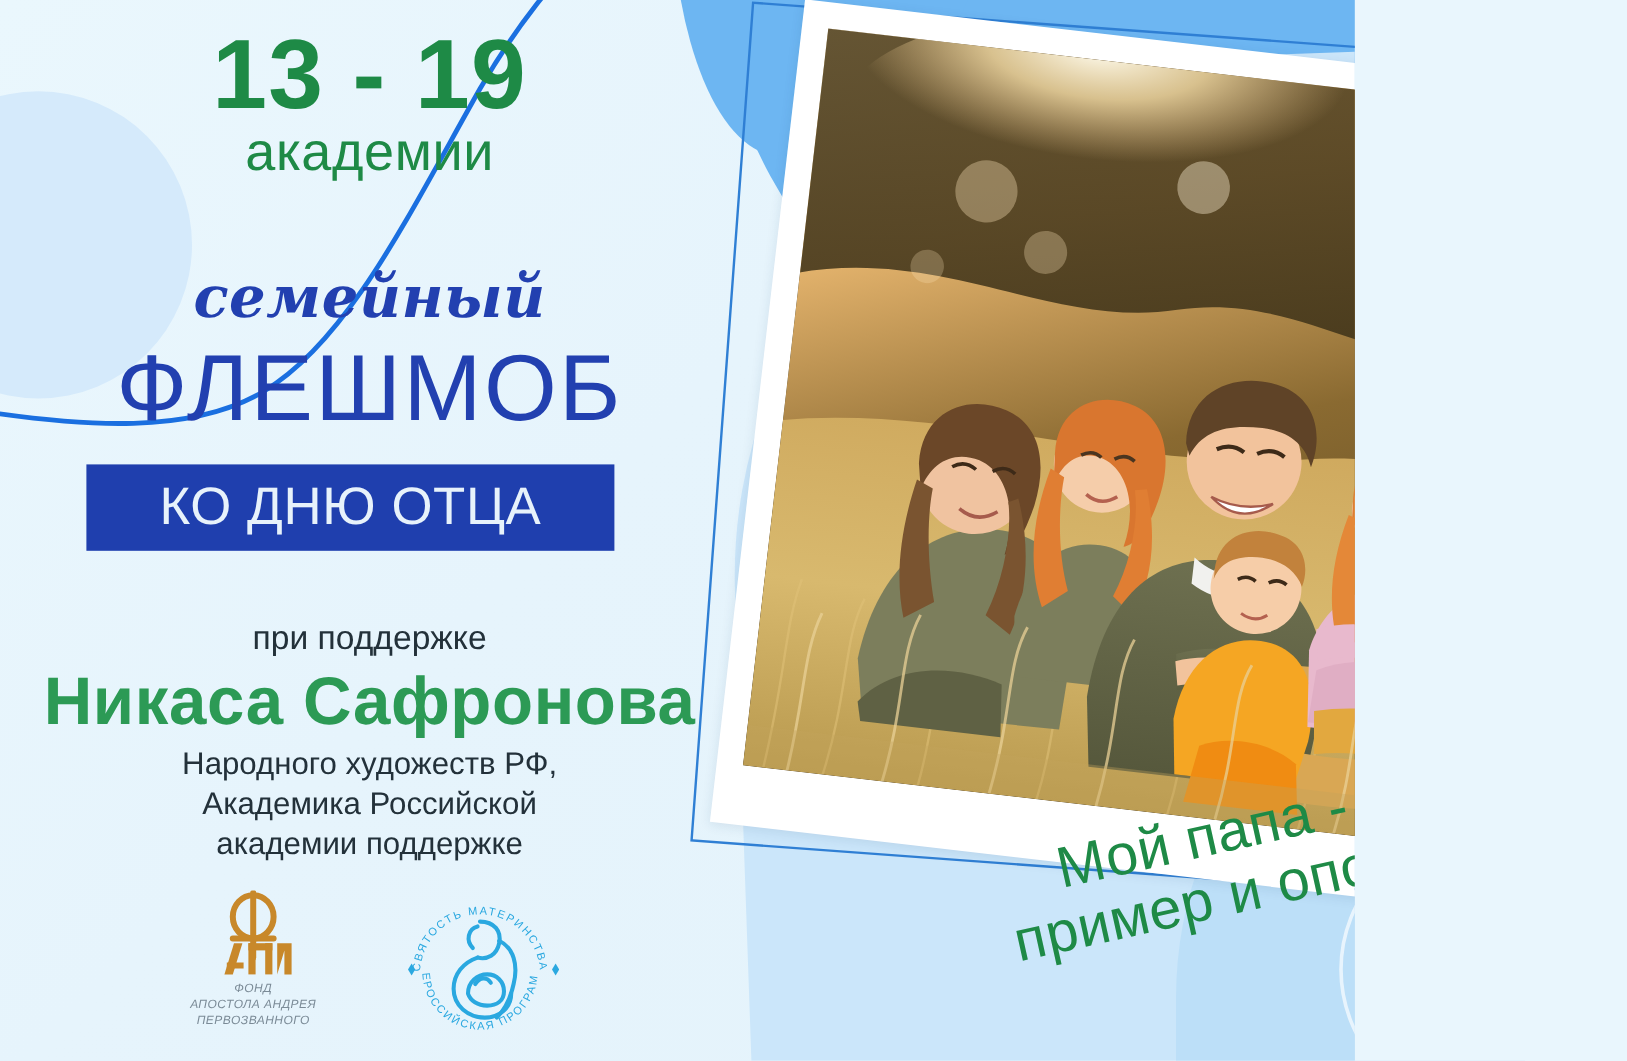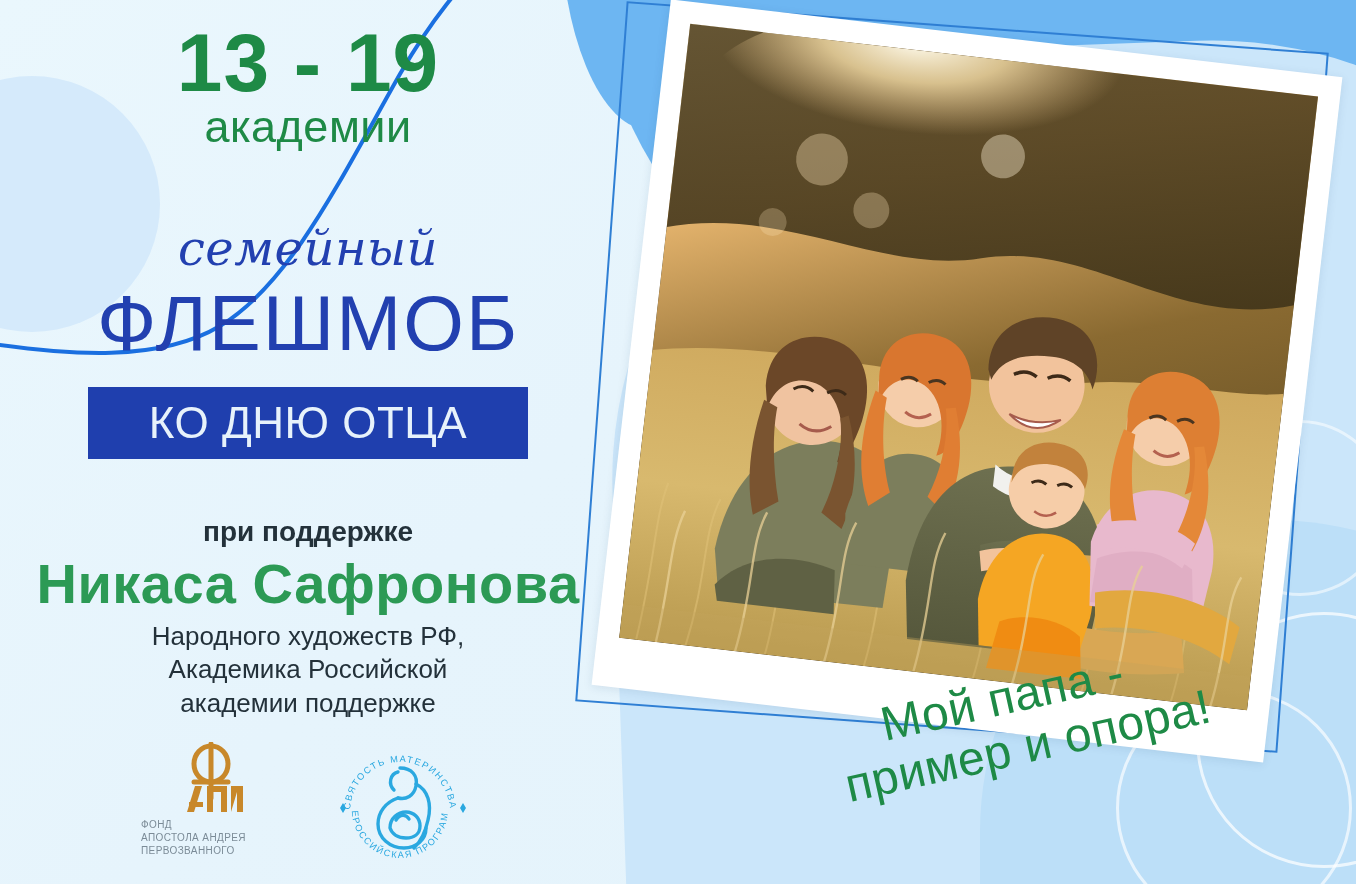--- a/index.html
+++ b/index.html
@@ -5,21 +5,21 @@
 <style>
   html,body{margin:0;padding:0;}
   body{
     width:1356px;height:884px;
     font-family:"Liberation Sans","DejaVu Sans",sans-serif;
     background:#e9f6fd;
     overflow:hidden;
   }
   #poster{
     position:relative;
-    width:1356px;height:884px;
+    width:1129px;height:884px;
     overflow:hidden;
     background:linear-gradient(135deg,#eaf7fd 0%,#e6f4fc 45%,#e4f3fb 100%);
   }
 
   
   .bg-layer{position:absolute;inset:0;overflow:hidden;}
 
   .blob-topright{
     position:absolute;
     left:600px;top:-330px;
@@ -117,60 +117,60 @@
     color:#1e8a46;letter-spacing:1px;
   }
   .date-month{
     position:absolute;left:0;right:0;top:104px;
     font-size:45px;line-height:1;font-weight:400;
     color:#1e8a46;letter-spacing:.5px;
   }
   .kicker{
     position:absolute;left:0;right:0;top:224px;
     font-size:48px;line-height:1;
-    font-style:italic;font-weight:400;
+    font-style:italic;font-weight:700;
     color:#2240b0;
     font-family:"DejaVu Serif","Liberation Serif",serif;
     letter-spacing:.5px;
   }
   .headline{
     position:absolute;left:0;right:0;top:284px;
     font-size:78px;line-height:1;font-weight:400;
     color:#2240b0;letter-spacing:2px;
   }
   .badge{
-    position:absolute;left:88px;top:387px;
+    position:absolute;left:72px;top:387px;
     width:440px;height:72px;
     background:#1f3fae;
     display:flex;align-items:center;justify-content:center;
   }
   .badge-text{
     color:#e7f2fb;font-size:44px;line-height:1;
     font-weight:400;letter-spacing:.5px;
   }
   .support-label{
     position:absolute;left:0;right:0;top:518px;
-    font-size:28px;line-height:1;color:#23313a;font-weight:700;
+    font-size:28px;line-height:1;color:#23313a;font-weight:400;
   }
   .artist-name{
     position:absolute;left:0;right:0;top:556px;
     font-size:56px;line-height:1;color:#2c9a55;font-weight:700;
     letter-spacing:.5px;
   }
   .artist-titles{
     position:absolute;left:0;right:0;top:620px;
     font-size:26px;line-height:1.28;color:#23313a;font-weight:400;
   }
 
   
   .logos{
     position:absolute;left:0;right:0;top:742px;
     display:flex;justify-content:center;align-items:flex-start;gap:44px;
   }
-  .logo-faap{width:140px;text-align:left;}
+  .logo-faap{width:140px;text-align:center;font-style:italic;}
   .logo-faap-mark{display:block;margin:0 auto;}
   .logo-faap-text{
     margin-top:3px;
     font-size:10px;line-height:1.28;letter-spacing:.4px;
     color:#7b8b97;font-weight:400;text-transform:uppercase;
   }
   .logo-motherhood{width:150px;}
   .logo-motherhood svg{display:block;margin:0 auto;}
 
   

